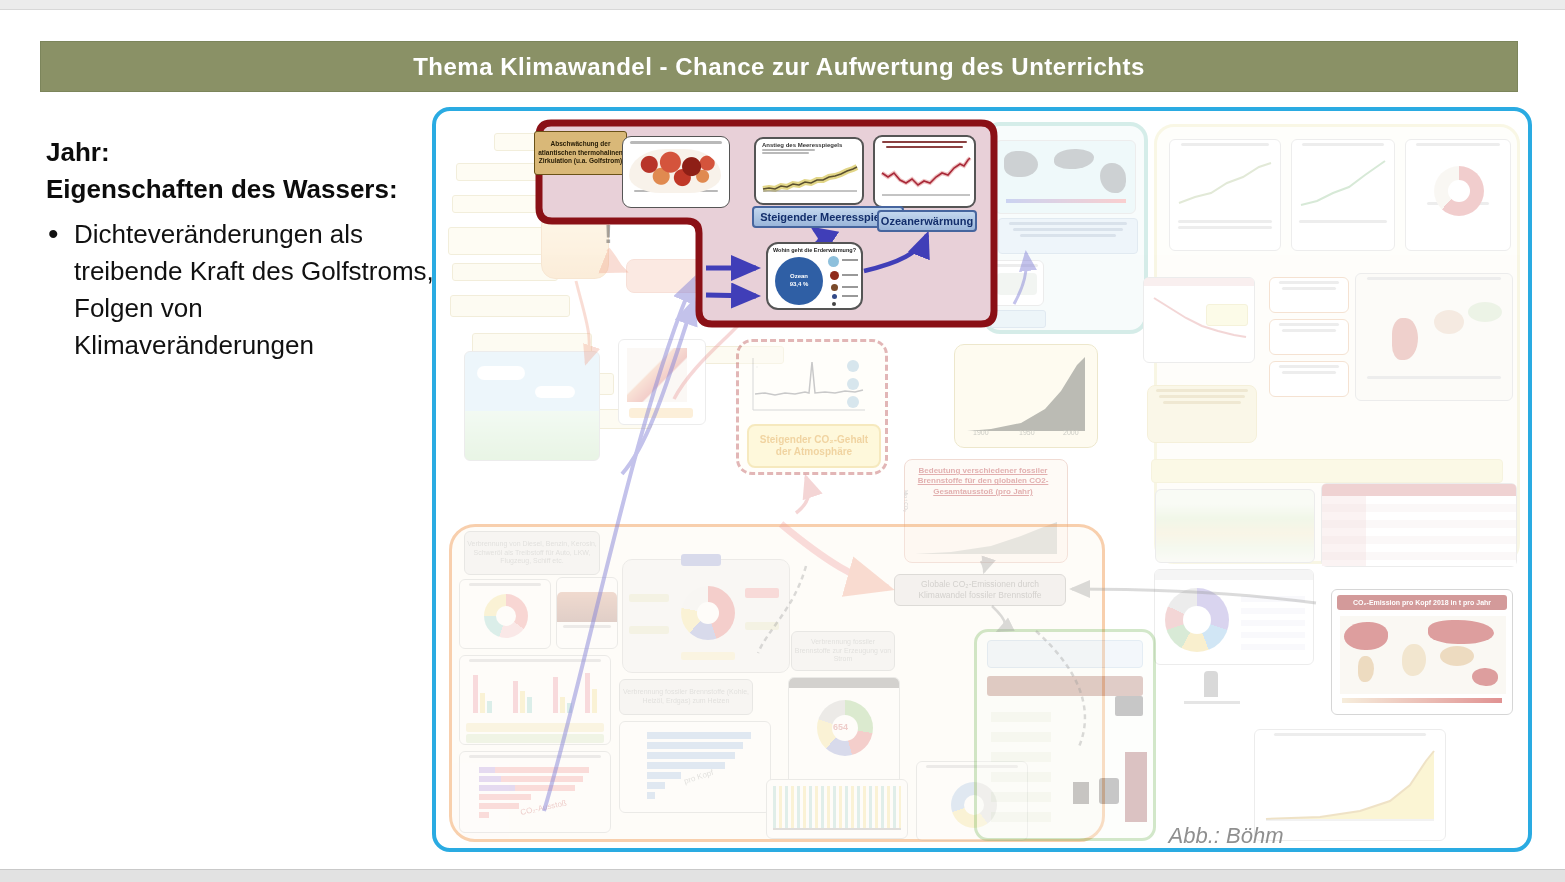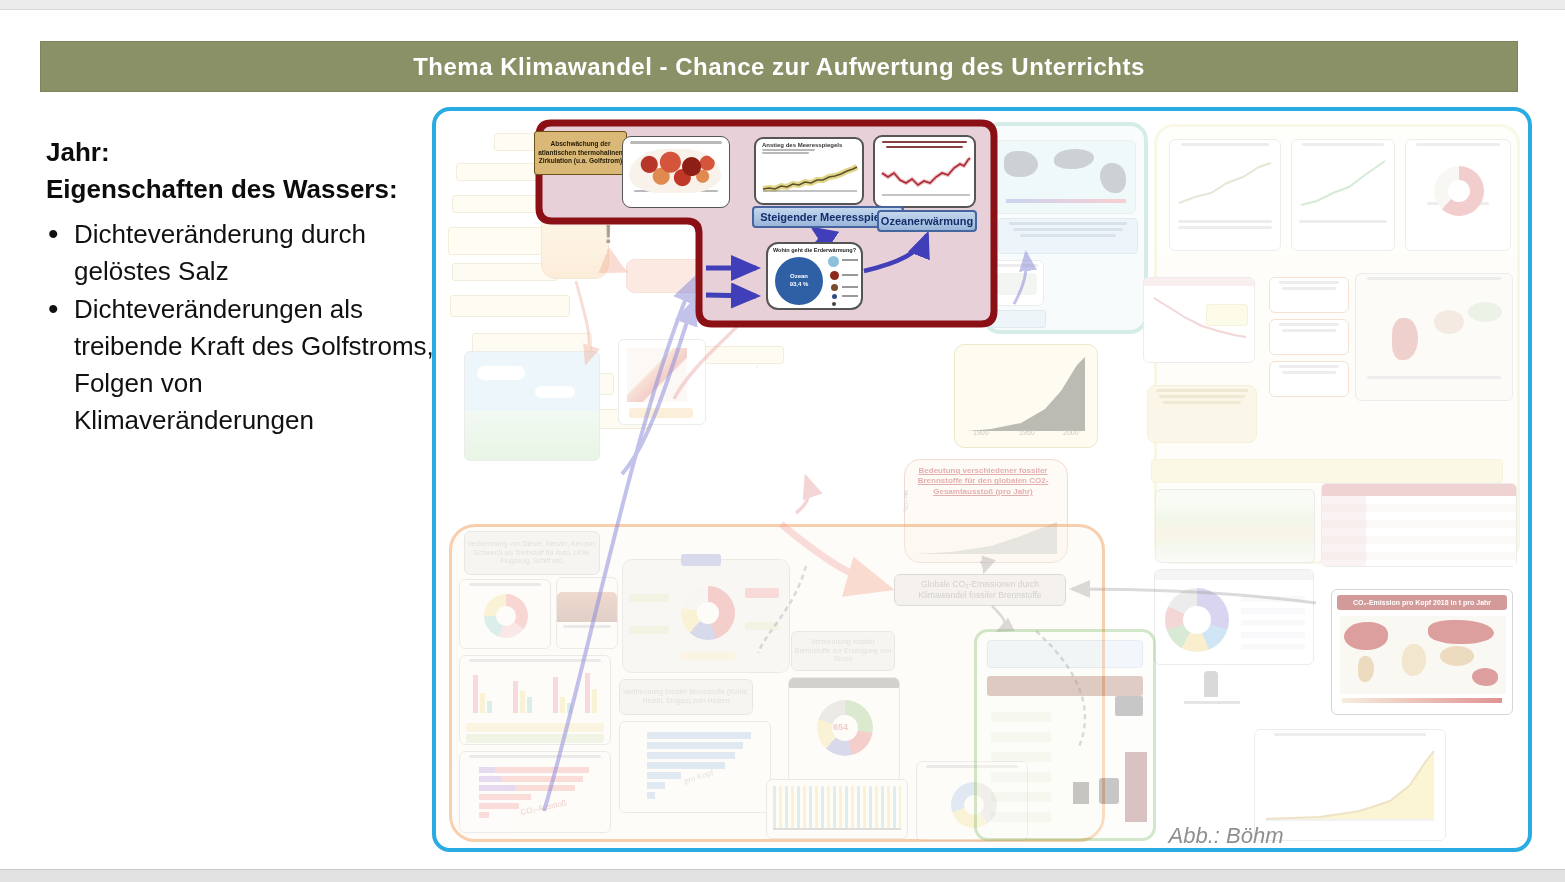--- a/index.html
+++ b/index.html
@@ -49,21 +49,20 @@
 <div class="abs" id="banner">
   <div class="t">Thema Klimawandel - Chance zur Aufwertung des Unterrichts</div>
 </div>
 
 <div class="abs" id="leftcol">
   <div id="topic">
     <span>Jahr:</span><br>
     <span>Eigenschaften des Wassers:</span>
   </div>
   <ul id="bullets">
-    <li><span>Dichteveränderung durch gelöstes Salz</span></li>
     <li><span>Dichteveränderungen als treibende Kraft des Golfstroms, Folgen von Klimaveränderungen</span></li>
   </ul>
 </div>
 
 <div class="abs" id="panel">
 <div id="panel-inner">
 
   <div class="abs faded" style="left:0;top:0;width:1092px;height:737px;">
 
     <div class="abs ybox" style="left:58px;top:22px;width:100px;height:16px;"></div>
@@ -190,33 +189,47 @@
     <div class="abs card" style="left:818px;top:618px;width:192px;height:112px;">
       <div class="tl" style="width:80%;"></div>
       <svg width="180" height="84" style="margin:2px 0 0 5px;">
         <polygon points="6,78 60,76 100,70 130,60 150,44 166,20 174,10 174,78" fill="#f2d858"></polygon>
         <polyline points="6,78 60,76 100,70 130,60 150,44 166,20 174,10" fill="none" stroke="#c09020" stroke-width="2"></polyline>
         <polyline points="6,79 174,79" stroke="#999" stroke-width="1"></polyline>
       </svg>
     </div>
   </div>
 
+  <div class="abs semi" style="left:300px;top:228px;width:152px;height:136px;border:3px dashed #c06060;border-radius:16px;background:#fffdf6;box-sizing:border-box;">
+    <svg width="120" height="66" style="margin:8px 0 0 10px;">
+      <polyline points="4,60 4,8" stroke="#aaa" stroke-width="1" fill="none"></polyline>
+      <polyline points="4,60 116,60" stroke="#aaa" stroke-width="1" fill="none"></polyline>
+      <polyline points="6,44 16,43 26,45 36,43 46,44 56,42 60,43 63,12 66,43 76,42 86,43 96,41 106,42 114,40" fill="none" stroke="#8a8a8a" stroke-width="1.5"></polyline>
+      <circle cx="104" cy="16" r="6" fill="#a8c8d8"></circle>
+          <circle cx="104" cy="34" r="6" fill="#a8c8d8"></circle>
+          <circle cx="104" cy="52" r="6" fill="#a8c8d8"></circle>
+    </svg>
+    <div class="abs ltext" style="left:8px;top:82px;width:130px;height:40px;background:#fdf0b0;border:2px solid #ecd070;border-radius:8px;display:flex;flex-direction:column;justify-content:center;color:#e0a030;">
+      <span>Steigender CO₂-Gehalt</span>
+      <span>der Atmosphäre</span>
+    </div>
+  </div>
 
   <div class="abs semi" style="left:168px;top:108px;font-size:26px;font-weight:bold;color:#444;">!</div>
 
   <div class="abs semi" style="left:518px;top:233px;width:142px;height:102px;background:#fdf8e0;border:1px solid #d8cc90;border-radius:10px;">
     <svg width="130" height="86" style="margin:6px 0 0 6px;">
       <polygon points="6,80 30,78 60,72 84,58 100,40 116,14 124,6 124,80" fill="#6a6a5a"></polygon>
       <text x="12" y="84" font-size="7" fill="#8a8a7a">1900</text>
           <text x="58" y="84" font-size="7" fill="#8a8a7a">1950</text>
           <text x="102" y="84" font-size="7" fill="#8a8a7a">2000</text>
     </svg>
   </div>
 
-  <div class="abs semi" style="left:468px;top:348px;width:162px;height:102px;background:#fdf4ec;border:1px solid #e0b0a0;border-radius:16px;">
+  <div class="abs semi" style="left:468px;top:348px;width:162px;height:102px;background:#fdf4ec;border:1px solid #e0b0a0;border-radius:8px;">
     <div class="abs" style="left:8px;top:6px;width:140px;font-size:8px;font-weight:bold;color:#c05050;text-align:center;line-height:1.3;text-decoration:underline;">Bedeutung verschiedener fossiler Brennstoffe für den globalen CO2-Gesamtausstoß (pro Jahr)</div>
     <svg width="150" height="40" style="position:absolute;left:6px;bottom:4px;">
       <polygon points="4,36 40,34 80,28 110,18 130,10 146,4 146,36" fill="#b8b8b0"></polygon>
     </svg>
     <div class="abs" style="left:-4px;top:30px;width:8px;height:60px;writing-mode:vertical-rl;font-size:5px;color:#999;">Mio t CO₂</div>
   </div>
 
   <div class="abs semi2 glabel" style="left:458px;top:463px;width:172px;height:32px;font-size:8.5px;">Globale CO₂-Emissionen durch Klimawandel fossiler Brennstoffe</div>
 
   <div class="abs" style="left:13px;top:413px;width:656px;height:318px;border:3px solid #f3a96b;border-radius:26px;background:rgba(253,244,234,.55);box-sizing:border-box;opacity:.55;"></div>

